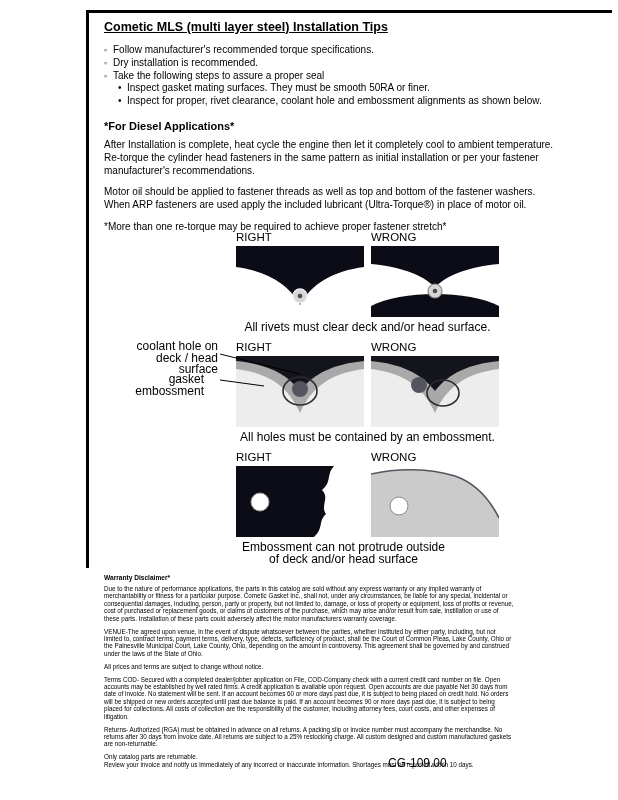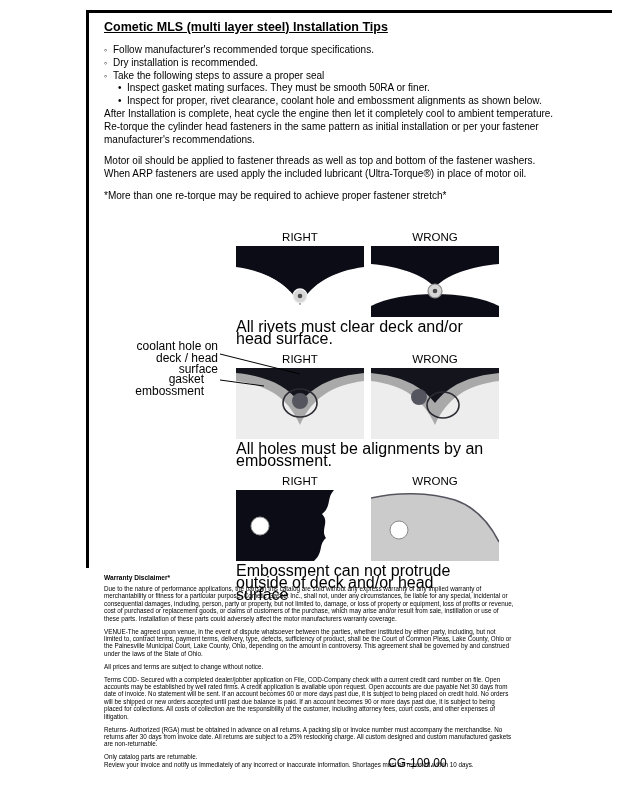--- a/index.html
+++ b/index.html
@@ -17,24 +17,24 @@
   .bullet-row .marker { width:9px; flex:0 0 9px; font-size:9px; }
   .sub { margin-left:14px; }
   .sub .marker { font-size:10px; }
 
   .diesel-heading { font-size:11px; font-weight:bold; margin:12px 0 7px 0; }
   .para { font-size:10px; line-height:12.8px; margin:0 0 9px 0; }
   .note { font-size:10px; line-height:12.8px; margin:3px 0 16px 0; }
 
   .diagrams { position:absolute; left:236px; top:231px; width:263px; }
   .diag-labels { display:flex; gap:7px; font-size:11.5px; height:15px; }
-  .diag-labels span { width:128px; text-align:center; }
+  .diag-labels span { width:128px; }
   .diag-images { display:flex; gap:7px; }
   .diag-images svg { display:block; }
-  .diag-caption { font-size:16px; line-height:12px; margin:4px 0 8px 0; }
+  .diag-caption { font-size:12px; line-height:12px; margin:4px 0 8px 0;text-align:center; }
   .diag-caption.narrow { max-width:215px; }
 
   .callout { position:absolute; font-size:12px; line-height:11.5px; text-align:right; }
   .callout-coolant { left:118px; top:341px; width:100px; }
   .callout-emboss  { left:104px; top:374px; width:100px; }
   .callout-lines { position:absolute; left:220px; top:348px; }
 
   .legal { position:absolute; left:104px; top:574px; width:410px; }
   .legal-heading { font-size:6.6px; font-weight:bold; margin:0 0 4px 0; }
   .legal p { font-size:6.3px; line-height:7.4px; margin:0 0 5.5px 0; }
@@ -68,20 +68,21 @@
       <div class="bullet-row sub">
         <span class="marker">•</span>
         <span>Inspect gasket mating surfaces.  They must be smooth 50RA or finer.</span>
       </div>
       <div class="bullet-row sub">
         <span class="marker">•</span>
         <span>Inspect for proper, rivet clearance, coolant hole and embossment alignments as shown below.</span>
       </div>
     </div>
 
+    <div class="diesel-heading">*For Diesel Applications*</div>
     <p class="para">After Installation is complete, heat cycle the engine then let it completely cool to ambient temperature. Re-torque the cylinder head fasteners in the same pattern as initial installation or per your fastener manufacturer's recommendations.</p>
     <p class="para">Motor oil should be applied to fastener threads as well as top and bottom of the fastener washers. When ARP fasteners are used apply the included lubricant (Ultra-Torque®) in place of motor oil.</p>
     <p class="note">*More than one re-torque may be required to achieve proper fastener stretch*</p>
   </div>
 
   <div class="diagrams">
 
     <div class="diag-labels">
       <span>RIGHT</span>
       <span>WRONG</span>
@@ -118,21 +119,21 @@
         <ellipse cx="64" cy="35" rx="17" ry="14" fill="none" stroke="#2b2b33" stroke-width="1.6"></ellipse>
       </svg>
       <svg width="128" height="71" viewBox="0 0 128 71">
         <rect width="128" height="71" fill="#ededed"></rect>
         <path d="M0,0 H128 V13 C96,17 76,30 64,57 C52,30 32,17 0,13 Z" fill="#a9a9a9"></path>
         <path d="M0,0 H128 V5 C98,8 78,17 64,35 C50,17 30,8 0,5 Z" fill="#14141d"></path>
         <circle cx="48" cy="29" r="8" fill="#555560"></circle>
         <ellipse cx="72" cy="37" rx="16" ry="13" fill="none" stroke="#2b2b33" stroke-width="1.6"></ellipse>
       </svg>
     </div>
-    <div class="diag-caption">All holes must be alignments by an embossment.</div>
+    <div class="diag-caption">All holes must be contained by an embossment.</div>
 
     <div class="diag-labels">
       <span>RIGHT</span>
       <span>WRONG</span>
     </div>
     <div class="diag-images">
       <svg width="128" height="71" viewBox="0 0 128 71">
         <rect width="128" height="71" fill="#ffffff"></rect>
         <path d="M0,0 H98 C90,9 96,16 86,24 C94,32 84,40 90,48 C82,55 88,62 78,71 H0 Z" fill="#0c0c16"></path>
         <circle cx="24" cy="36" r="9" fill="#ffffff" stroke="#9a9a9a" stroke-width="1"></circle>

